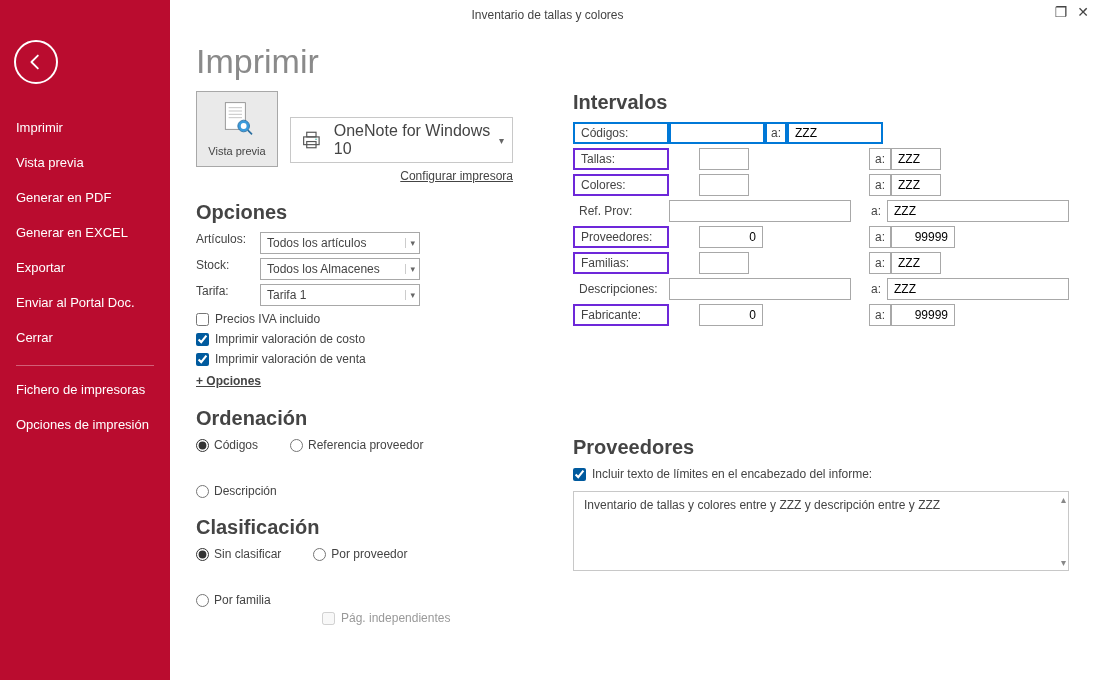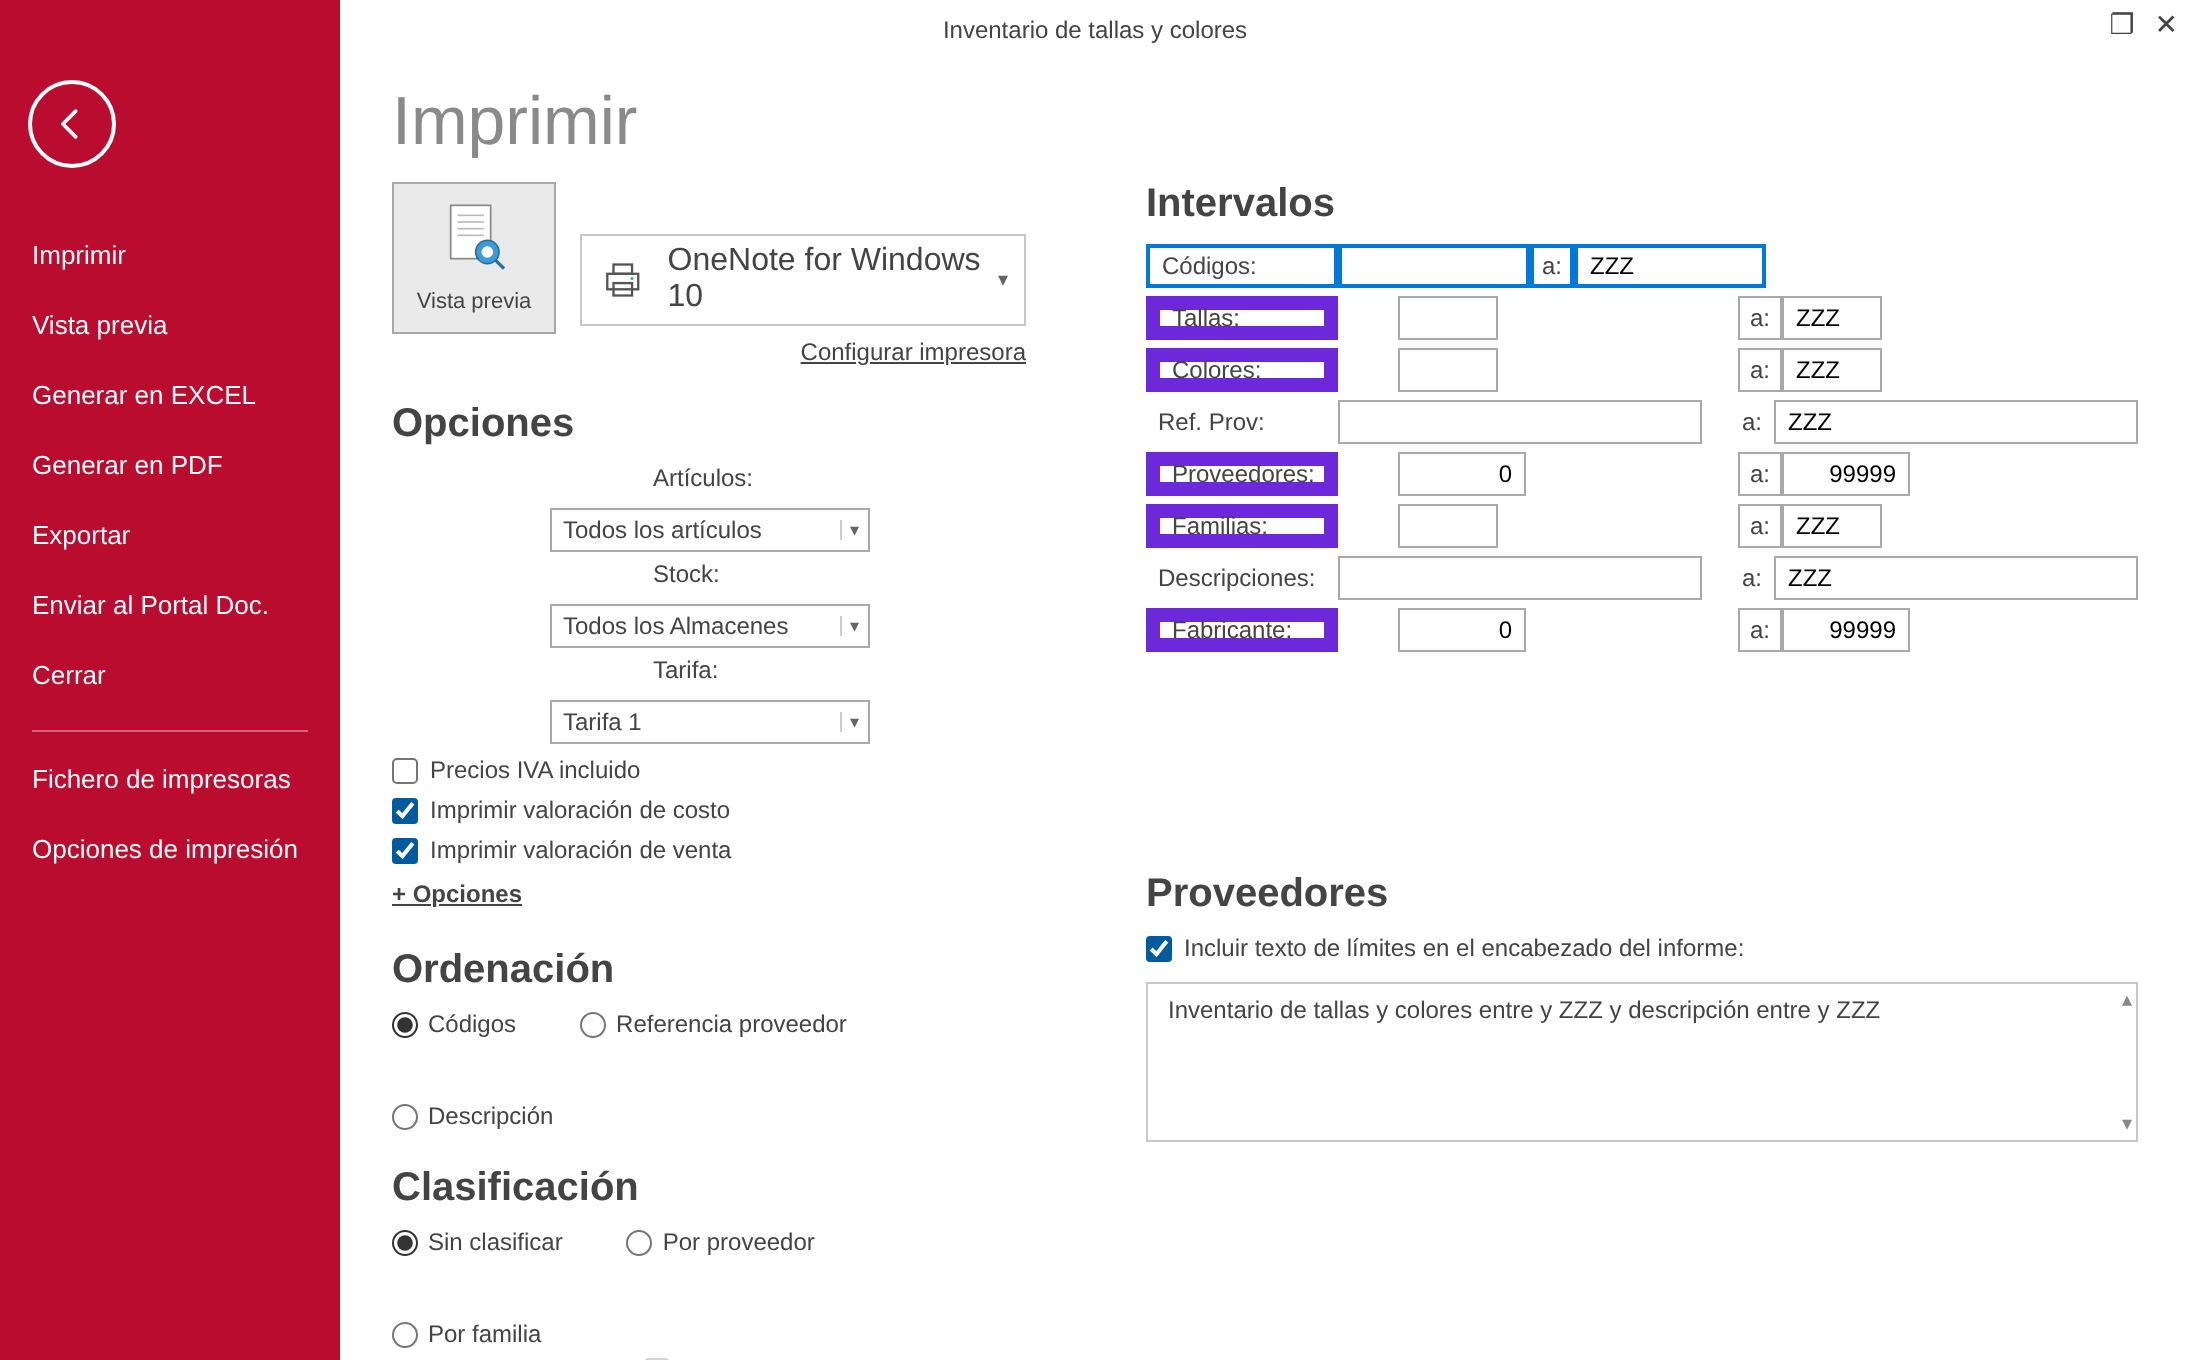--- a/index.html
+++ b/index.html
@@ -28,40 +28,40 @@
   .print-row { display:flex; gap: 12px; align-items:flex-start; }
   .btn-preview { width: 82px; height: 76px; border:1px solid #a8a8a8; background:#eaeaea; display:flex; flex-direction:column; align-items:center; justify-content:center; font-size:11px; cursor:pointer; gap:4px; }
   .btn-preview svg { width:34px; height:40px; }
   .printer-select { flex:1; height:46px; margin-top: 26px; border:1px solid #c8c8c8; display:flex; align-items:center; padding: 0 8px; cursor:pointer; gap:10px; position:relative;}
   .printer-select .caret { position:absolute; right:8px; font-size:10px; color:#666;}
   .config-link { float:right; font-size:12px; text-decoration:underline; color:#444; margin-top:6px; cursor:pointer;}
 
   h2.section { font-size: 20px; font-weight:700; color:#444; margin: 18px 0 8px 0; }
 
   
-  .opt-row { display:flex; align-items:center; gap: 8px; margin-bottom:4px; font-size:12px;flex-direction:column;}
+  .opt-row { display:flex; gap: 8px; margin-bottom:4px; font-size:12px;}
   .opt-row label { width: 56px; }
   .combo { flex:1; height:22px; border:1px solid #a8a8a8; background:#fff; display:flex; align-items:center; padding:0 6px; position:relative; font-size:12px; cursor:pointer;}
   .combo .caret { position:absolute; right:4px; font-size:9px; color:#666; border-left:1px solid #ccc; padding-left:4px;}
   .combo-wrap{ width:160px;}
 
   .chk { display:flex; align-items:center; gap:6px; font-size:12px; margin-top:6px; }
   .chk input { width:13px; height:13px; accent-color:#005a9e;}
   .more-link { font-size:12px; font-weight:600; text-decoration:underline; color:#444; margin-top:8px; cursor:pointer; display:inline-block;}
 
   
   .radio-row { display:flex; gap: 32px; font-size:12px; align-items:center; flex-wrap:wrap; margin-top:4px;}
   .radio-row label { display:flex; align-items:center; gap:5px; cursor:pointer;}
   .radio-row input{ accent-color:#333;}
   .indent-chk { margin-left: 126px; margin-top:4px; }
   .indent-chk span{ color:#999;}
 
   
   .ival-row { display:flex; align-items:flex-end; margin-bottom:4px; font-size:12px;}
-  .ival-row .lbl { border:7px solid #6d28d9; height:22px; display:flex; align-items:center; padding:0 6px; background:#fff;}
+  .ival-row .lbl { border:2px solid #6d28d9; height:22px; display:flex; align-items:center; padding:0 6px; background:#fff;}
   .ival-row .lbl.noborder{ border:none; background:transparent;}
   .ival-row .inp { border:1px solid #a8a8a8; height:22px; background:#fff;}
   .ival-row input{ width:100%; height:100%; border:none; outline:none; font-size:12px; padding:0 6px; background:transparent;}
   .ival-row .a { border:1px solid #a8a8a8; height:22px; display:flex; align-items:center; justify-content:center; width:22px; background:#fff;}
   .hl { border:2px solid #0078d7 !important;}
 
   
   .hdr-box { width:100%; height:80px; border:1px solid #c8c8c8; background:#fff; padding:6px 10px; font-size:12px; position:relative;}
   .hdr-box .scroll-up{ position:absolute; right:2px; top:2px; font-size:10px; color:#888;}
   .hdr-box .scroll-down{ position:absolute; right:2px; bottom:2px; font-size:10px; color:#888;}
@@ -78,22 +78,22 @@
 </div>
 
 <div class="sidebar">
   <div class="back-circle">
     <svg viewBox="0 0 24 24">
         <path d="M14 5l-7 7 7 7" stroke="#fff" stroke-width="2" fill="none" stroke-linecap="round" stroke-linejoin="round"></path>
       </svg>
   </div>
   <div class="nav-item">Imprimir</div>
   <div class="nav-item">Vista previa</div>
+  <div class="nav-item">Generar en PDF</div>
   <div class="nav-item">Generar en EXCEL</div>
-  <div class="nav-item">Generar en PDF</div>
   <div class="nav-item">Exportar</div>
   <div class="nav-item">Enviar al Portal Doc.</div>
   <div class="nav-item">Cerrar</div>
   <div class="nav-sep"></div>
   <div class="nav-item">Fichero de impresoras</div>
   <div class="nav-item">Opciones de impresión</div>
 </div>
 
 <div class="main">
   <div class="page-title">Imprimir</div>

